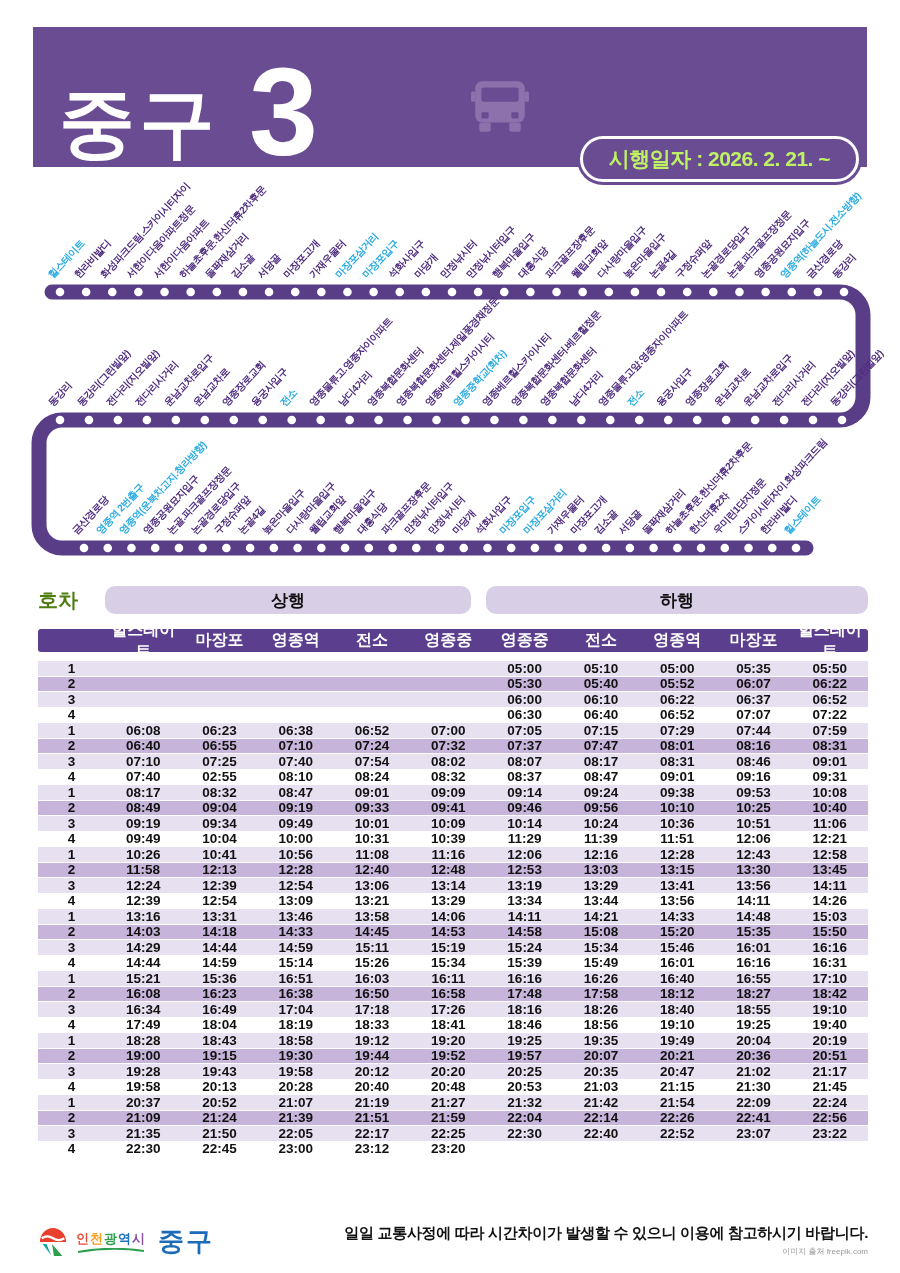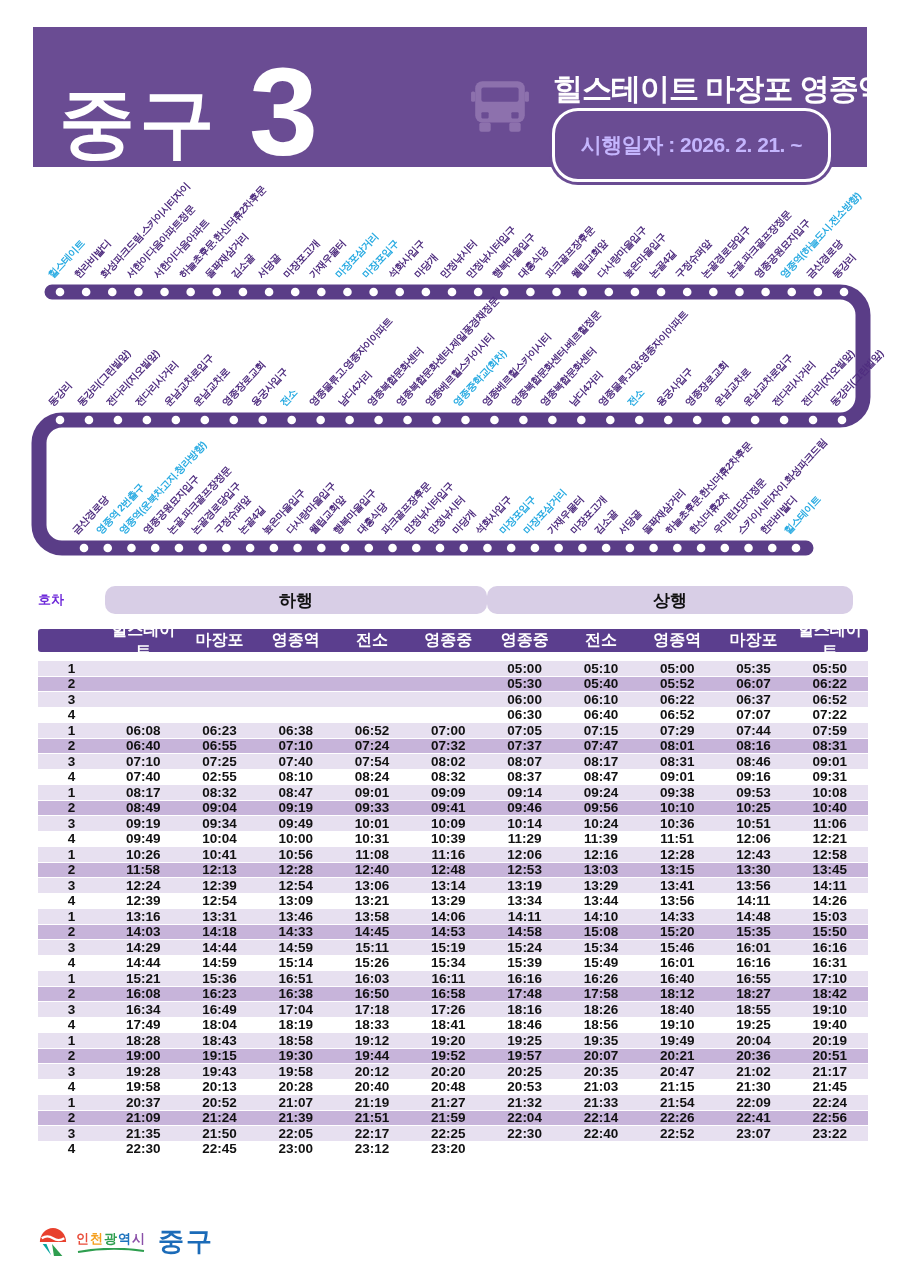--- a/index.html
+++ b/index.html
@@ -7,37 +7,37 @@
        font-family:"Liberation Sans","DejaVu Sans",sans-serif;}
   *{box-sizing:border-box;}
 
   
   .banner{position:absolute;left:33px;top:27px;width:834px;height:140px;background:#6a4c93;}
   .banner-title{position:absolute;left:26px;bottom:6px;display:flex;align-items:flex-end;color:#fff;font-weight:bold;}
   .region{font-size:76px;line-height:1;letter-spacing:4px;}
   .route-num{font-size:124px;line-height:.78;margin-left:30px;}
   .bus-icon{position:absolute;left:436px;top:48px;}
   .route-desc{position:absolute;left:520px;top:42px;color:#fff;font-weight:bold;font-size:30px;line-height:1.32;letter-spacing:-1px;white-space:nowrap;}
-  .date-pill{position:absolute;right:36px;bottom:-15px;background:#6a4c93;color:#c4b5fd;font-weight:bold;
-             font-size:21px;padding:20px 26px;border:3px solid #fff;border-radius:26px;
+  .date-pill{position:absolute;right:8px;bottom:-15px;background:#6a4c93;color:#bef264;font-weight:bold;
+             font-size:21px;padding:6px 26px;border:3px solid #fff;border-radius:26px;
              box-shadow:0 0 0 3px #6a4c93;letter-spacing:-.5px;white-space:nowrap;}
 
   
   #routeSvg{position:absolute;left:0;top:0;pointer-events:none;}
   .route-path{fill:none;stroke:#5a3d87;stroke-width:15;stroke-linecap:round;}
   #routeDots circle{fill:#fff;}
   #routeLabels{position:absolute;left:0;top:0;width:900px;height:600px;}
   .stop-label{position:absolute;font-size:10px;font-weight:bold;color:#4f2d7f;white-space:nowrap;
               height:11px;line-height:11px;transform:rotate(-47deg);transform-origin:0 100%;letter-spacing:-.5px;}
   .stop-label.hl{color:#29abe2;}
 
   
   .tt{position:absolute;left:38px;top:586px;width:830px;}
   .tt-group{display:flex;align-items:center;height:28px;}
-  .tt-bus-header{width:67px;font-size:13px;font-weight:bold;color:#6d28d9;}
+  .tt-bus-header{width:67px;font-size:20px;font-weight:bold;color:#4d7c0f;}
   .tt-group-box{background:#d8cee6;border-radius:10px;height:28px;display:flex;align-items:center;
                 justify-content:center;font-weight:bold;font-size:17px;color:#111;}
   .box-up{width:366px;margin-right:15px;}
   .box-down{flex:1;}
   .tt-headerbar{display:flex;align-items:center;background:#5b3e8e;border-radius:3px;height:23px;margin-top:15px;}
   .tt-headerbar .cell{color:#fff;font-size:16px;font-weight:bold;}
   .cell{flex:0 0 76.3px;text-align:center;}
   .cell.bus{flex:0 0 67px;}
   #ttRows{margin-top:9px;}
   .tt-row{display:flex;align-items:center;height:15.5px;border-bottom:1.5px solid #fff;
@@ -70,21 +70,20 @@
       <rect x="2" y="16" width="4" height="10" rx="1.5" fill="#8d71ad"></rect>
       <rect x="54" y="16" width="4" height="10" rx="1.5" fill="#8d71ad"></rect>
       <rect x="6" y="6" width="48" height="40" rx="7" fill="#8d71ad"></rect>
       <rect x="12" y="12" width="36" height="14" rx="2" fill="#6a4c93"></rect>
       <rect x="12" y="36" width="7" height="6" rx="1" fill="#6a4c93"></rect>
       <rect x="41" y="36" width="7" height="6" rx="1" fill="#6a4c93"></rect>
       <rect x="10" y="46" width="11" height="9" rx="2" fill="#8d71ad"></rect>
       <rect x="39" y="46" width="11" height="9" rx="2" fill="#8d71ad"></rect>
     </svg>
     <div class="route-desc">
-      <div>힐스테이트 마장포 영종역</div>
     </div>
     <div class="date-pill">시행일자 : 2026. 2. 21. ~</div>
   </div>
 
   <svg id="routeSvg" width="900" height="600" viewBox="0 0 900 600">
     <path class="route-path" d="M 52 292 H 840 A 23 23 0 0 1 863 315 V 397 A 23 23 0 0 1 840 420 H 62 A 23 23 0 0 0 39 443 V 525 A 23 23 0 0 0 62 548 H 806"></path>
     <g id="routeDots">
         <circle cx="60" cy="292" r="4.3"></circle>
         <circle cx="86.13333333333333" cy="292" r="4.3"></circle>
         <circle cx="112.26666666666667" cy="292" r="4.3"></circle>
@@ -266,22 +265,22 @@
       <span class="stop-label" style="left: 695.067px; top: 525px;">한신더휴2차</span>
       <span class="stop-label" style="left: 718.8px; top: 525px;">우미린1단지정문</span>
       <span class="stop-label" style="left: 742.533px; top: 525px;">스카이시티자이.화성파크드림</span>
       <span class="stop-label" style="left: 766.267px; top: 525px;">한라비발디</span>
       <span class="stop-label hl" style="left: 790px; top: 525px;">힐스테이트</span>
     </div>
 
   <div class="tt">
     <div class="tt-group">
       <div class="tt-bus-header">호차</div>
+      <div class="tt-group-box box-up">상행</div>
       <div class="tt-group-box box-down">하행</div>
-      <div class="tt-group-box box-up">상행</div>
     </div>
     <div class="tt-headerbar" id="ttHeader">
         <div class="cell bus"></div>
         <div class="cell">힐스테이트</div>
         <div class="cell">마장포</div>
         <div class="cell">영종역</div>
         <div class="cell">전소</div>
         <div class="cell">영종중</div>
         <div class="cell">영종중</div>
         <div class="cell">전소</div>
@@ -499,21 +498,21 @@
           <div class="cell">14:26</div>
         </div>
         <div class="tt-row c0">
           <div class="cell bus">1</div>
           <div class="cell">13:16</div>
           <div class="cell">13:31</div>
           <div class="cell">13:46</div>
           <div class="cell">13:58</div>
           <div class="cell">14:06</div>
           <div class="cell">14:11</div>
-          <div class="cell">14:10</div>
+          <div class="cell">14:21</div>
           <div class="cell">14:33</div>
           <div class="cell">14:48</div>
           <div class="cell">15:03</div>
         </div>
         <div class="tt-row c1">
           <div class="cell bus">2</div>
           <div class="cell">14:03</div>
           <div class="cell">14:18</div>
           <div class="cell">14:33</div>
           <div class="cell">14:45</div>
@@ -655,21 +654,21 @@
           <div class="cell">21:45</div>
         </div>
         <div class="tt-row c0">
           <div class="cell bus">1</div>
           <div class="cell">20:37</div>
           <div class="cell">20:52</div>
           <div class="cell">21:07</div>
           <div class="cell">21:19</div>
           <div class="cell">21:27</div>
           <div class="cell">21:32</div>
-          <div class="cell">21:33</div>
+          <div class="cell">21:42</div>
           <div class="cell">21:54</div>
           <div class="cell">22:09</div>
           <div class="cell">22:24</div>
         </div>
         <div class="tt-row c1">
           <div class="cell bus">2</div>
           <div class="cell">21:09</div>
           <div class="cell">21:24</div>
           <div class="cell">21:39</div>
           <div class="cell">21:51</div>
@@ -718,15 +717,19 @@
         <path d="M15 19 L26 32 L17 32 Z" fill="#2e9e4f"></path>
       </svg>
       <div class="incheon-wrap">
         <div class="incheon-text" id="incheonText"><span style="color: rgb(233, 78, 60);">인</span><span style="color: rgb(245, 159, 28);">천</span><span style="color: rgb(46, 158, 79);">광</span><span style="color: rgb(30, 115, 190);">역</span><span style="color: rgb(138, 79, 168);">시</span></div>
         <svg width="70" height="6" viewBox="0 0 70 6">
           <path d="M2 4 Q35 -2 68 3" stroke="#2e9e4f" stroke-width="2" fill="none"></path>
         </svg>
       </div>
       <div class="junggu">중구</div>
     </div>
+    <div class="note-wrap">
+      <div class="note">일일 교통사정에 따라 시간차이가 발생할 수 있으니 이용에 참고하시기 바랍니다.</div>
+      <div class="credit">이미지 출처 freepik.com</div>
+    </div>
   </div>
 
 </div>
 
 </body></html>

